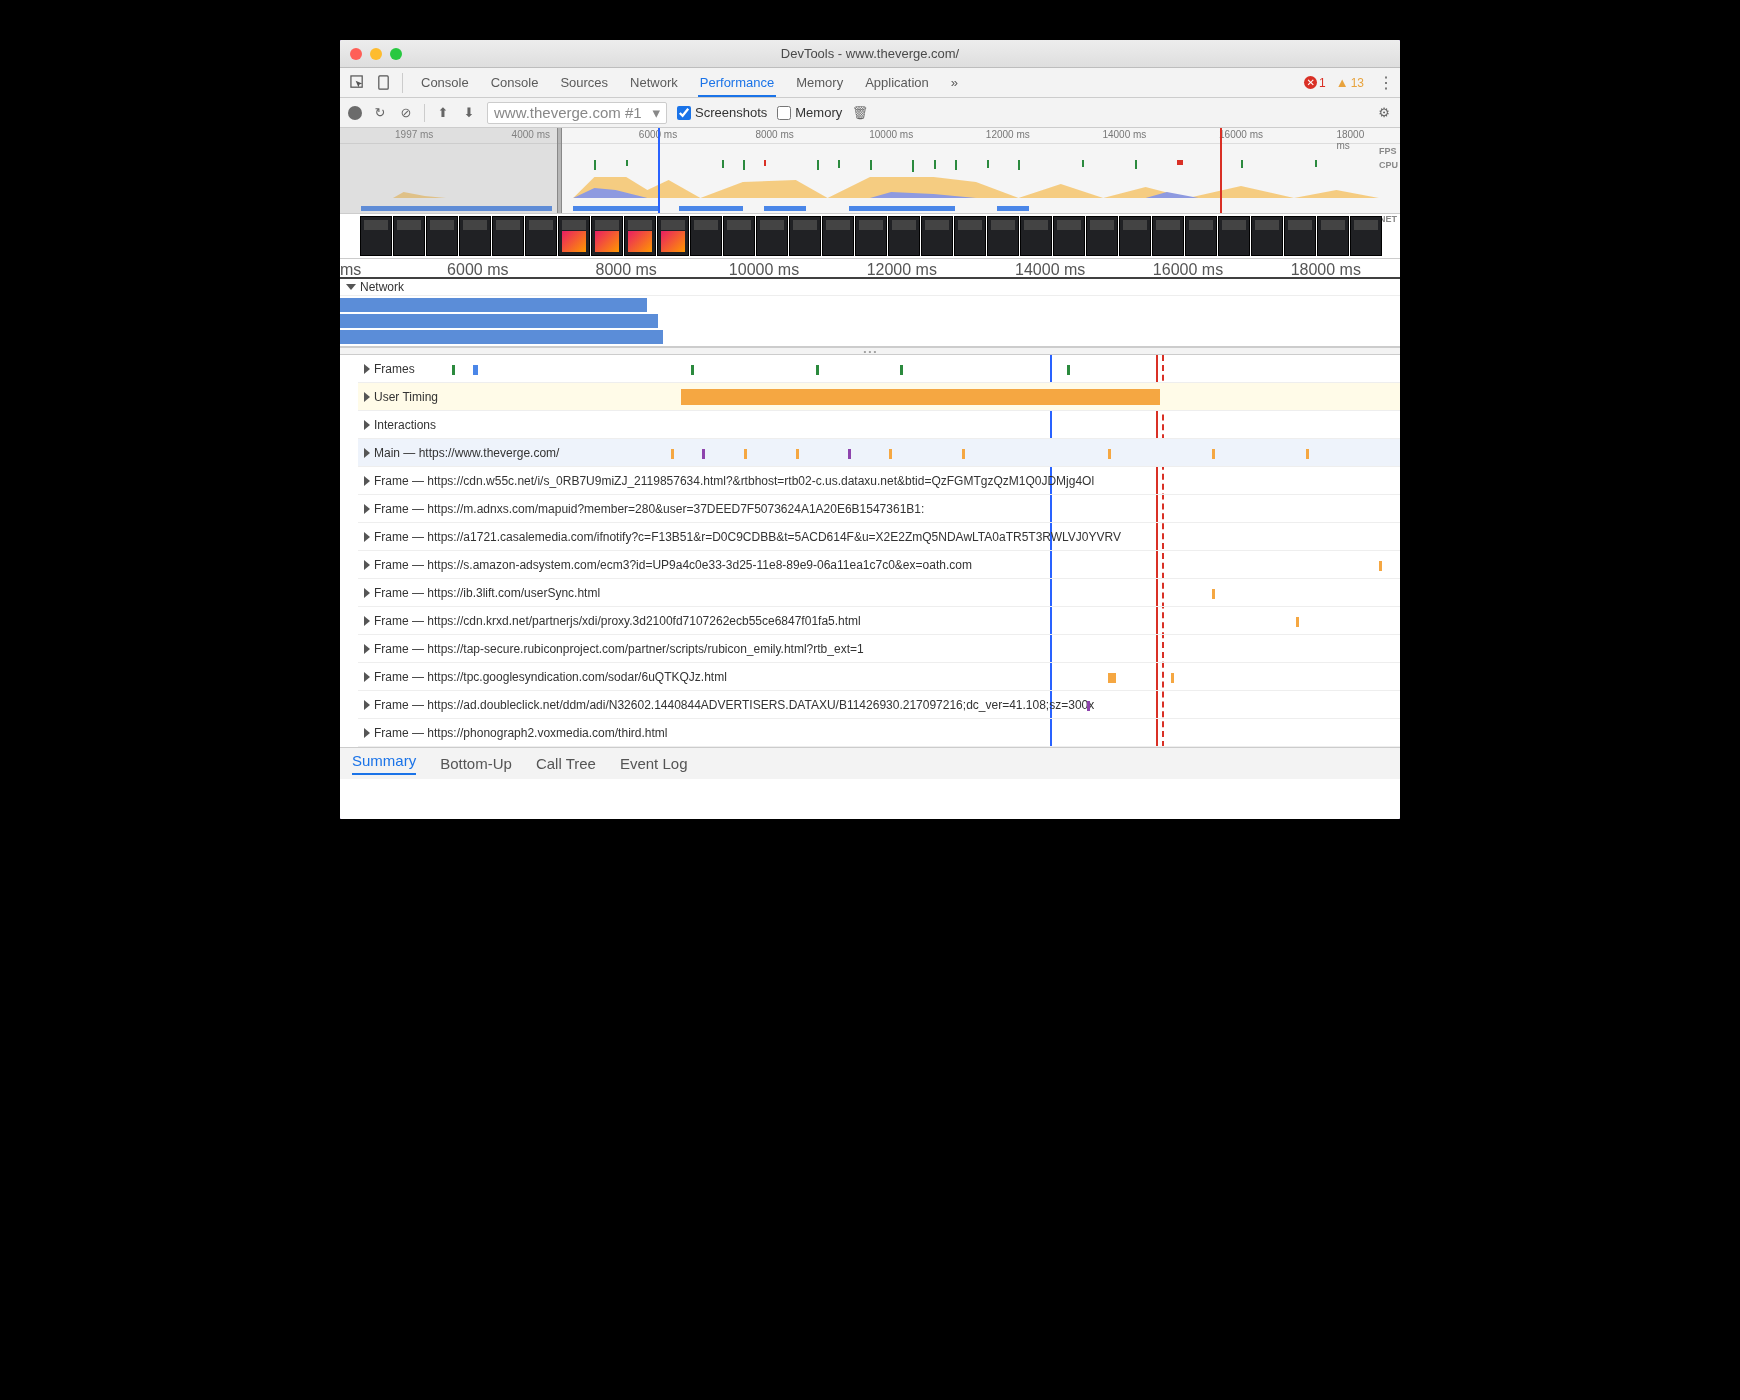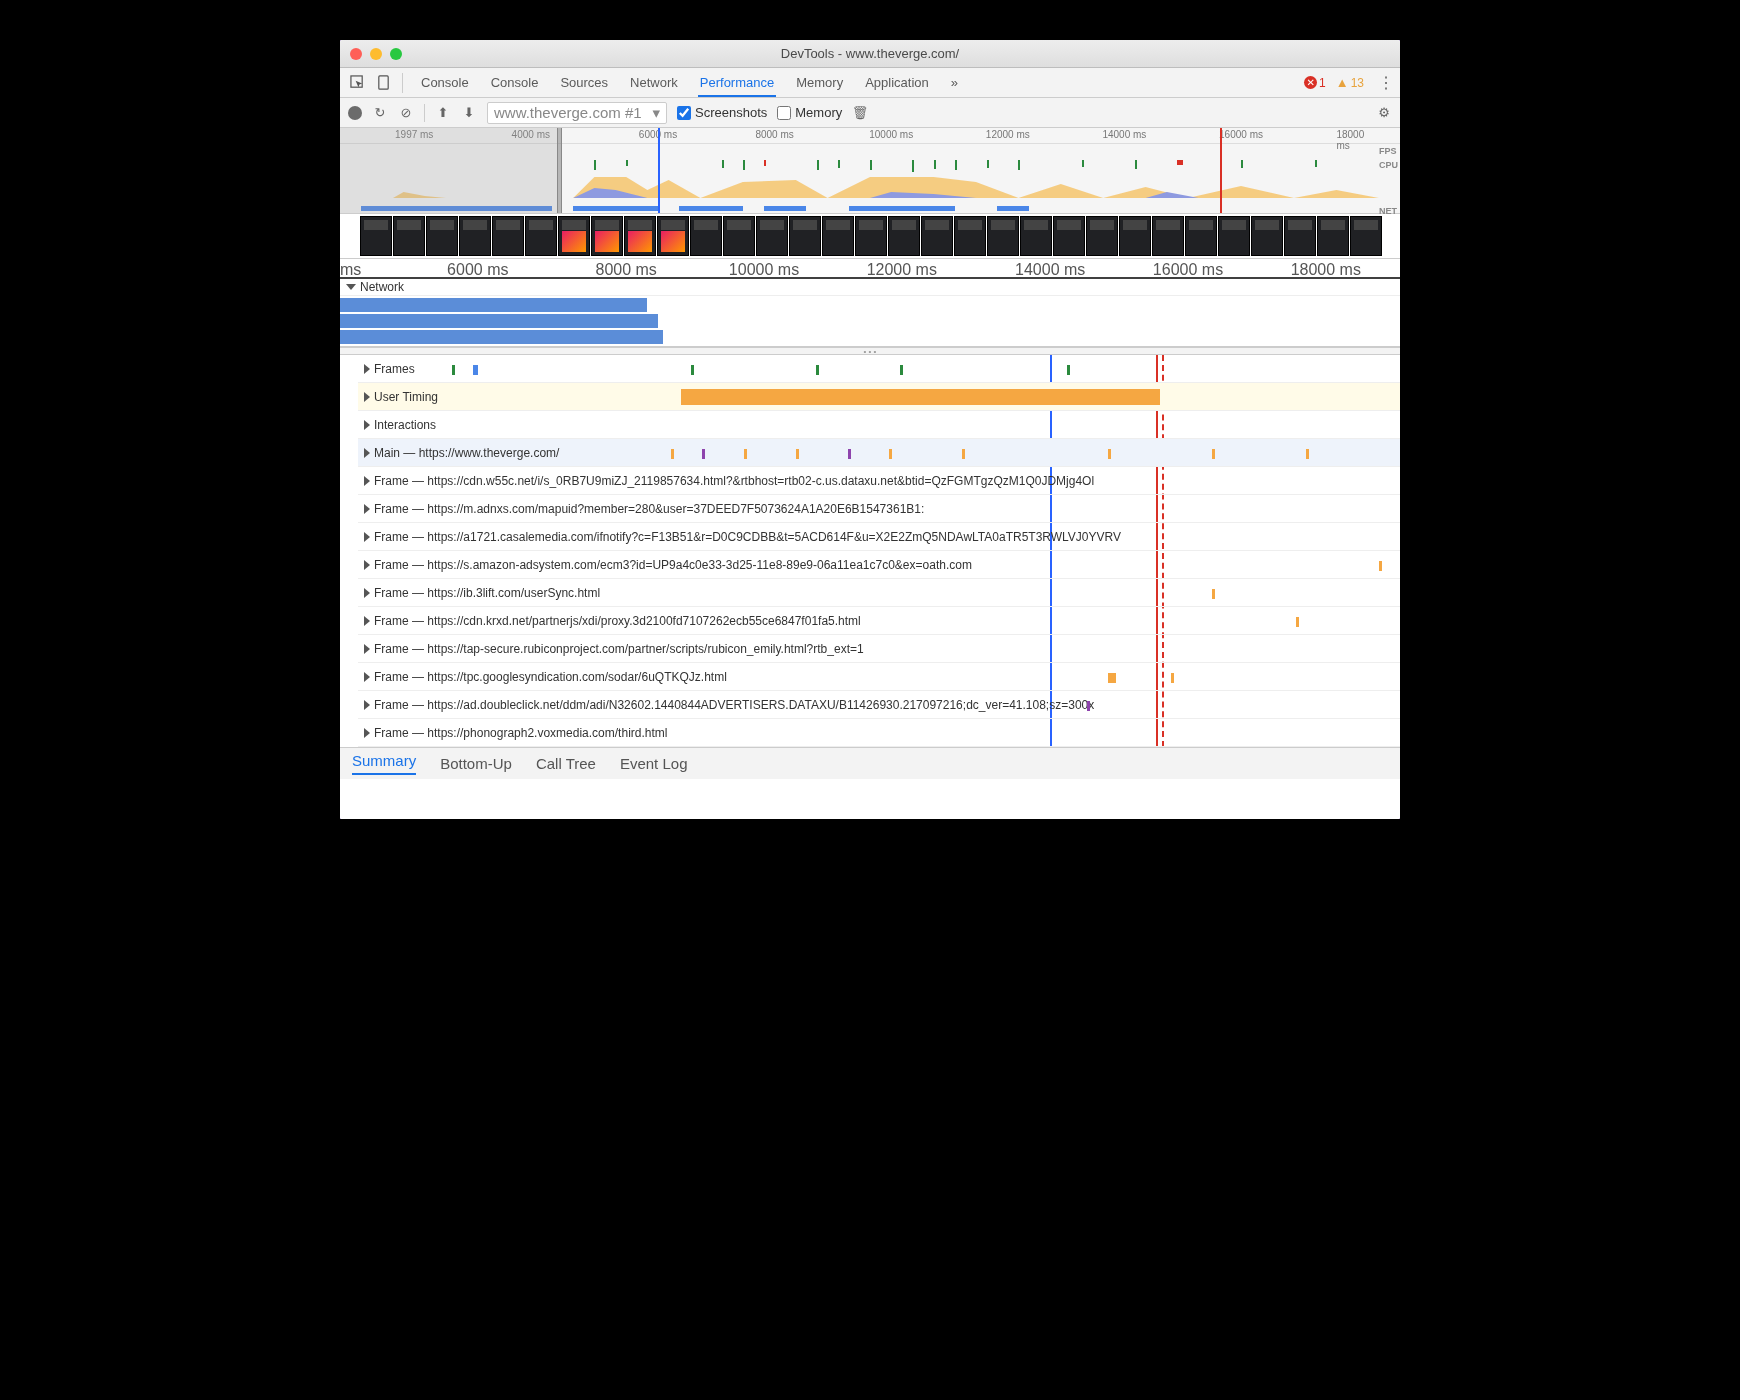--- a/index.html
+++ b/index.html
@@ -190,21 +190,21 @@
         <div class="b" style="left:62%;width:3%;"></div>
       </div>
     </div>
     <div class="ov-mask" style="left:0;width:20.5%;"></div>
     <div class="ov-handle" style="left:20.5%;"></div>
     <div class="vline blue" style="left:30%;top:0;"></div>
     <div class="vline red" style="left:83%;top:0;"></div>
     <div class="labels">
       <div>FPS</div>
       <div>CPU</div>
-      <div style="margin-top:32px">NET</div>
+      <div style="margin-top:40px">NET</div>
     </div>
   </div>
 
   <div class="film">
     <div class="thumb"></div>
       <div class="thumb"></div>
       <div class="thumb"></div>
       <div class="thumb"></div>
       <div class="thumb"></div>
       <div class="thumb"></div>

